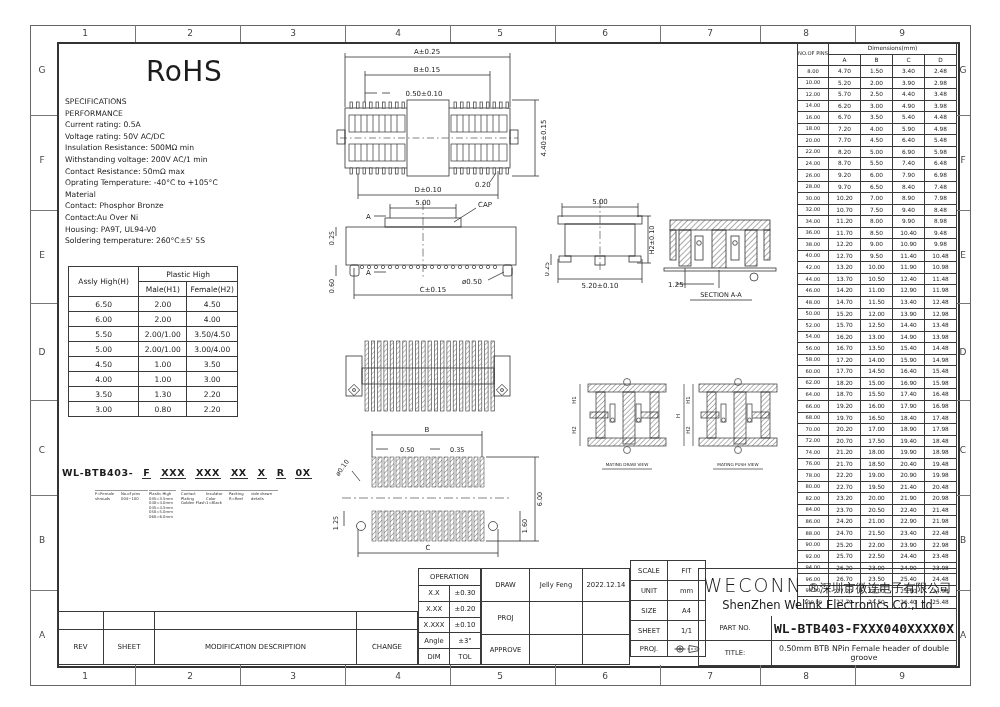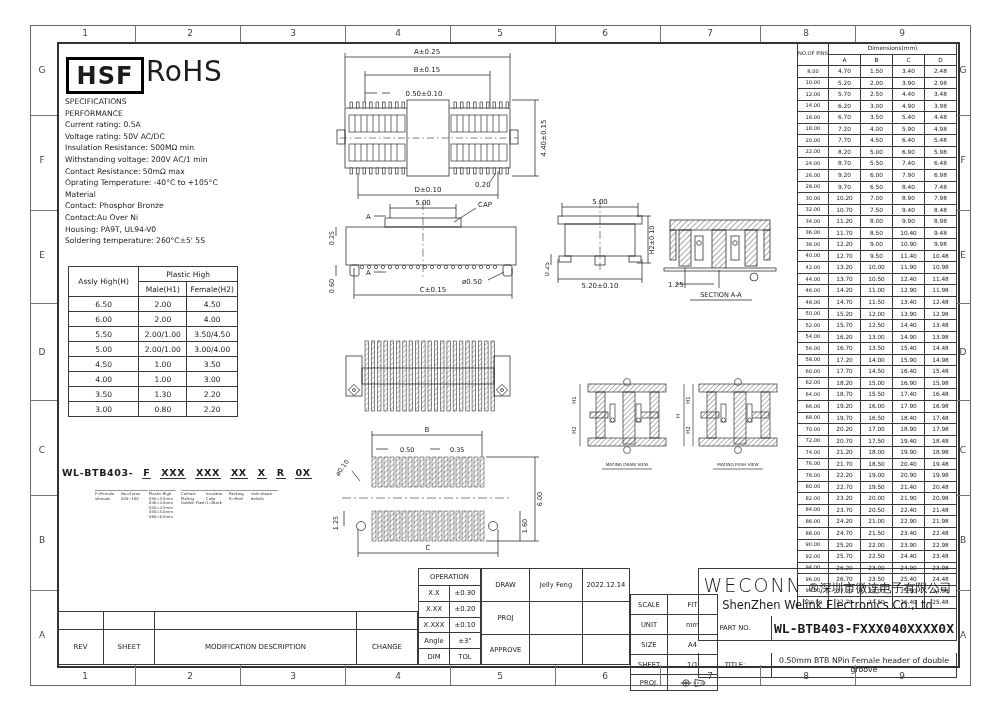--- a/index.html
+++ b/index.html
@@ -34,39 +34,36 @@
   .dim-tbl .pins{width:30px;font-size:5.2px;line-height:5.4px;}
   
   .tb{position:absolute;font-size:6.8px;}
   .tb table{width:100%;height:100%;table-layout:fixed;}
   .company{left:698px;top:568px;width:259px;height:97px;}
   .brand-row{height:47px;border:1px solid #3a3a3a;border-bottom:none;display:flex;flex-direction:column;
              align-items:center;justify-content:center;}
   .brand-line{font-size:15px;white-space:nowrap;}
   .brand-weconn{font-family:"DejaVu Sans","Liberation Sans",sans-serif;font-weight:300;letter-spacing:2px;font-size:19px;}
   .brand-en{font-size:11.5px;margin-top:1px;}
-  .part-row{display:flex;height:25px;} .title-row{display:flex;height:25px;margin-top:12px;}
+  .part-row{display:flex;height:25px;} .title-row{display:flex;height:25px;}
   .pcell{border:1px solid #3a3a3a;display:flex;align-items:center;justify-content:center;}
   .part-no{font-size:13px;font-weight:bold;font-family:"DejaVu Sans Mono","Liberation Mono",monospace;letter-spacing:0;}
   .title-val{font-size:7.8px;line-height:9px;text-align:center;padding:0 4px;}
   
   svg text{font-family:"DejaVu Sans","Liberation Sans",sans-serif;fill:#222;}
   .cap-sm{font-size:4.2px;}
 </style>
 </head>
 <body>
 
 <div class="sheet">
 
   <div class="abs outer-border"></div>
   <div class="abs inner-frame"></div>
 
-  <div class="abs hsf-box">
-      <span>HSF</span>
-    </div>
   <div class="abs rohs">RoHS</div>
 
   <div class="abs specs">SPECIFICATIONS
 PERFORMANCE
 Current rating: 0.5A
 Voltage rating: 50V AC/DC
 Insulation Resistance: 500MΩ min
 Withstanding voltage: 200V AC/1 min
 Contact Resistance: 50mΩ max
 Oprating Temperature: -40°C to +105°C
@@ -934,21 +931,21 @@
       </tr>
       <tr>
         <td>APPROVE</td>
         <td></td>
         <td></td>
       </tr>
     </tbody>
       </table>
   </div>
 
-  <div class="tb" style="left:630px;top:594px;width:88px;height:97px;">
+  <div class="tb" style="left:630px;top:560px;width:76px;height:97px;">
     <table style="height:97px;">
       <tbody>
           <tr>
             <td style="width:36px;height:19px;">SCALE</td>
             <td>FIT</td>
           </tr>
       <tr>
             <td style="height:19px;">UNIT</td>
             <td>mm</td>
           </tr>

